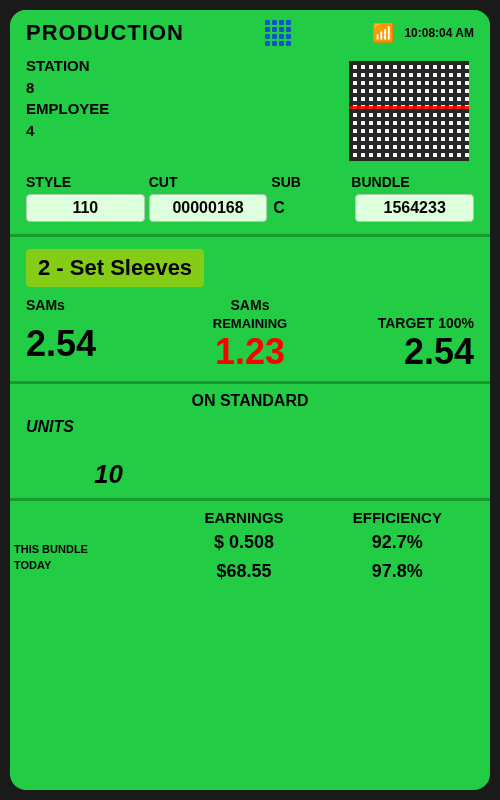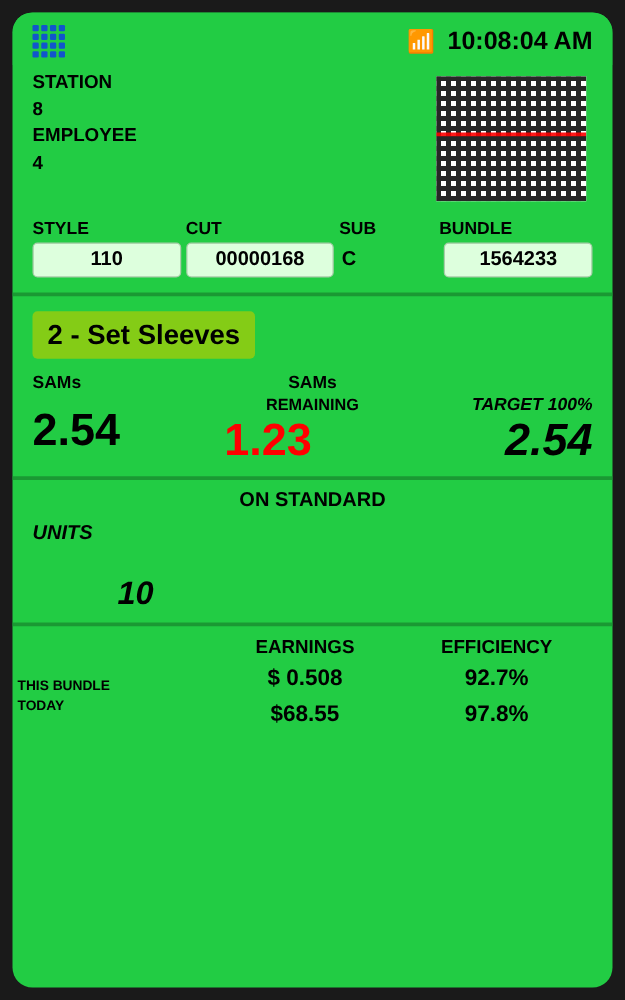--- a/index.html
+++ b/index.html
@@ -39,21 +39,21 @@
     .header-right {
       display: flex;
       align-items: center;
       gap: 10px;
     }
     .wifi-icon {
       font-size: 18px;
       color: #000;
     }
     .time {
-      font-size: 20px;
+      font-size: 12px;
       font-weight: bold;
       color: #000;
     }
     .dots-icon {
       display: grid;
       grid-template-columns: repeat(4, 5px);
       grid-template-rows: repeat(4, 5px);
       gap: 2px;
     }
     .dot {
@@ -198,34 +198,33 @@
       font-size: 13px;
       font-weight: bold;
       color: #000;
       text-align: center;
       line-height: 1.2;
     }
     .sams-value {
       font-size: 36px;
       font-weight: bold;
       color: #000;
-      text-align: left;
+      text-align: center;
       line-height: 1.1;
     }
     .sams-value.left {
       text-align: left;
     }
     .sams-value.red {
       color: red;
     }
     .sams-right-col {
       display: flex;
       flex-direction: column;
       align-items: flex-end;
-      font-style: italic;
     }
     .target-row {
       display: flex;
       align-items: baseline;
       gap: 4px;
     }
     .target-label {
       font-size: 14px;
       font-weight: bold;
       color: #000;
@@ -326,20 +325,21 @@
       text-align: center;
       line-height: 1.4;
     }
   </style>
 </head>
 <body>
 
 <div class="device">
 
   <div class="header">
+    <span class="header-title">PRODUCTION</span>
     <div class="dots-icon">
       <div class="dot"></div>
         <div class="dot"></div>
         <div class="dot"></div>
         <div class="dot"></div>
       <div class="dot"></div>
         <div class="dot"></div>
         <div class="dot"></div>
         <div class="dot"></div>
       <div class="dot"></div>

